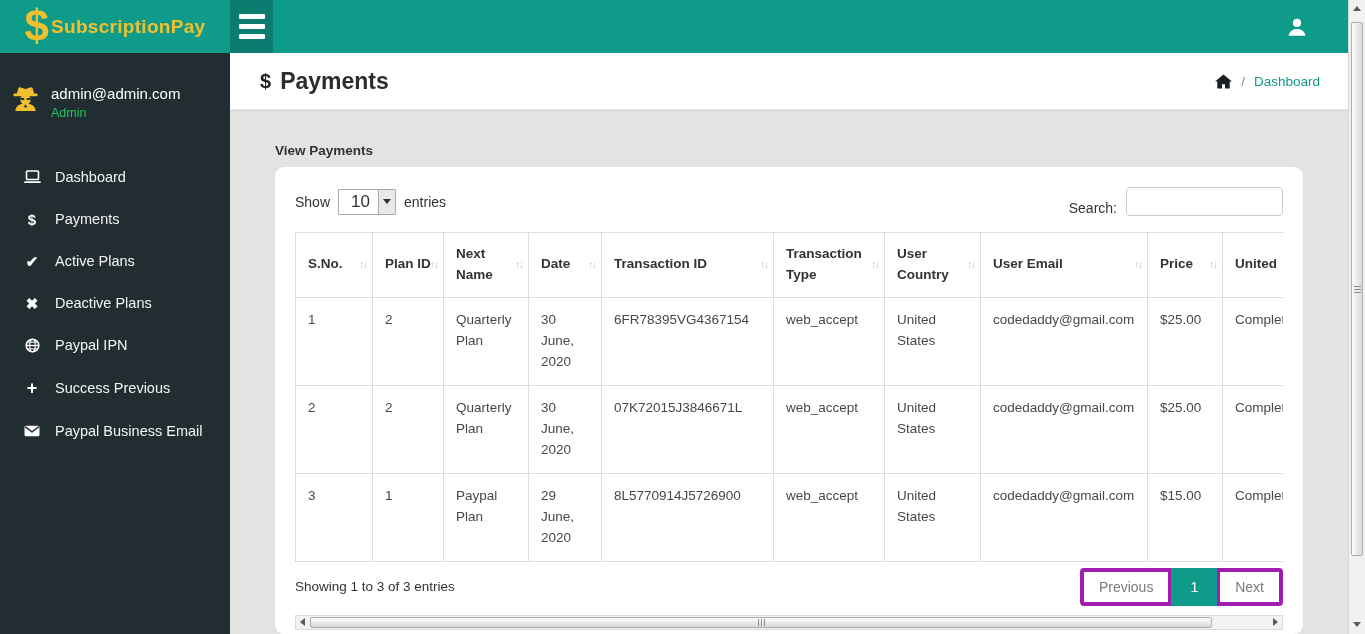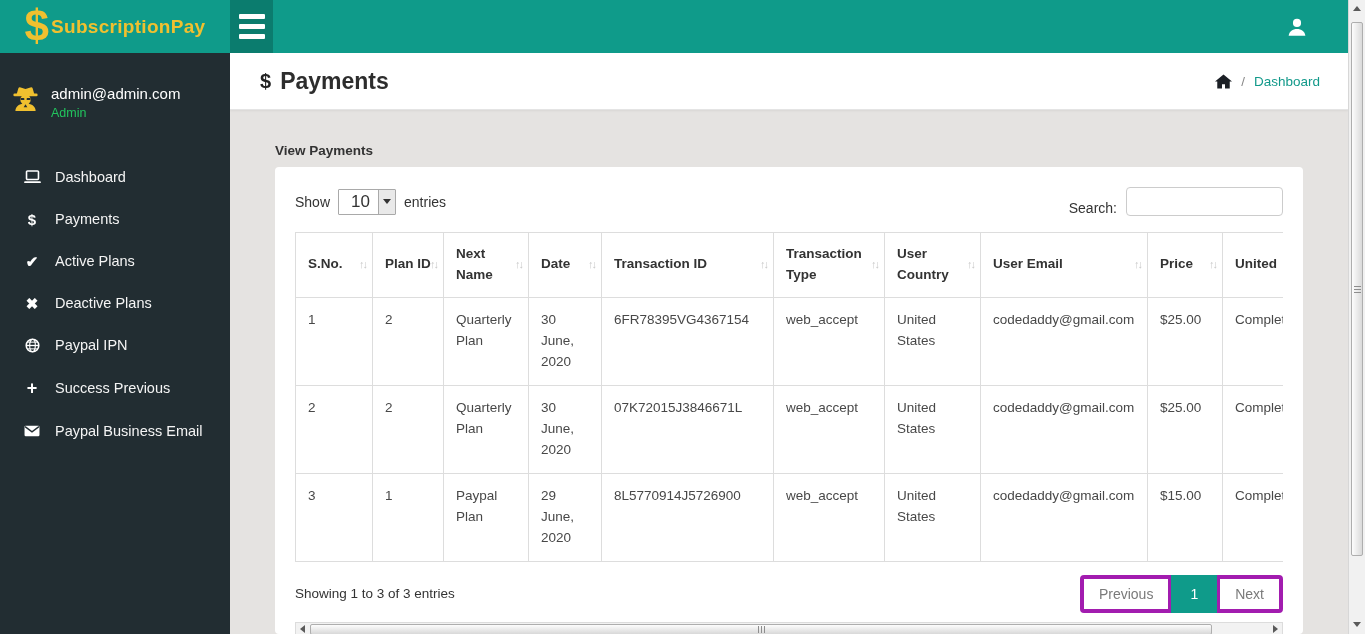--- a/index.html
+++ b/index.html
@@ -45,21 +45,21 @@
   .main{position:absolute;left:230px;top:53px;right:17px;bottom:0;display:flex;flex-direction:column;overflow:hidden;}
   .page-header{height:57px;background:#fff;border-bottom:1px solid #e4e4e4;box-shadow:0 1px 2px rgba(0,0,0,.06);display:flex;align-items:center;padding:0 28px 0 30px;flex:none;}
   .page-title{display:flex;align-items:center;gap:9px;}
   .page-title .sym{font-size:20px;font-weight:800;color:#222;}
   .page-title .ttl{font-size:23px;font-weight:600;color:#2d2d2d;}
   .breadcrumb{margin-left:auto;display:flex;align-items:center;gap:9px;font-size:13.5px;}
   .breadcrumb .sep{color:#8a8a8a;}
   .breadcrumb a{color:var(--link);text-decoration:none;cursor:pointer;}
   .content{flex:1;padding:0 45px;overflow:hidden;}
   .section-title{margin-top:33px;font-size:13.5px;font-weight:bold;color:#333;}
-  .card{background:#fff;margin-top:9px;padding:20px 20px 10px 20px;height:467px;border-radius:4px;}
+  .card{background:#fff;margin-top:9px;padding:20px 20px 10px 20px;height:467px;border-radius:9px;}
 
   
   .controls{display:flex;align-items:center;justify-content:space-between;}
   .length{display:flex;align-items:center;gap:8px;font-size:14px;color:#333;}
   .fselect{display:flex;align-items:stretch;width:58px;height:26px;border:1px solid #a9a9a9;background:#fff;cursor:pointer;border-radius:1px;}
   .fselect .val{flex:1;font-size:17px;color:#333;display:flex;align-items:center;padding-left:12px;}
   .fselect .btn{width:17px;background:#e9e9e9;border-left:1px solid #a9a9a9;display:flex;align-items:center;justify-content:center;}
   .fselect .btn b{width:0;height:0;border-left:4px solid transparent;border-right:4px solid transparent;border-top:5px solid #333;}
   .searchbox{display:flex;align-items:flex-end;gap:9px;font-size:14px;color:#333;}
   .searchbox input{width:157px;height:29px;border:1px solid #ccc;border-radius:4px;padding:0 8px;font-size:13px;outline:none;font-family:inherit;}
@@ -67,21 +67,21 @@
   
   .table-clip{margin-top:16px;width:988px;overflow:hidden;}
   table{border-collapse:collapse;table-layout:fixed;width:1075px;font-size:13.5px;color:#484848;}
   th,td{border:1px solid #ddd;text-align:left;}
   th{font-weight:bold;color:#333;padding:11px 12px;vertical-align:middle;position:relative;line-height:1.55;}
   th .sort{position:absolute;right:6px;top:50%;transform:translateY(-50%);font-size:11px;color:#c9c9c9;letter-spacing:-2px;white-space:nowrap;}
   td{padding:12px;vertical-align:top;line-height:1.55;}
   tbody tr{height:88px;}
 
   
-  .tfoot{display:flex;align-items:center;justify-content:space-between;margin-top:13px;width:988px;}
+  .tfoot{display:flex;align-items:center;justify-content:space-between;margin-top:6px;width:988px;}
   .info{font-size:13.5px;color:#333;}
   .pager{display:flex;}
   .pager .pg{border:4px solid #a21caf;background:#fff;color:#7a7a7a;font-size:14px;padding:7px 15px;cursor:pointer;font-family:inherit;}
   .pager .pg.prev{border-radius:4px 0 0 4px;}
   .pager .pg.next{border-radius:0 4px 4px 0;margin-left:-1px;}
   .pager .pg.active{background:var(--teal);border-color:var(--teal);color:#fff;margin-left:-1px;position:relative;}
 
   
   .hscroll{margin-top:9px;width:988px;height:15px;background:#f2f2f2;border:1px solid #dcdcdc;display:flex;align-items:stretch;}
   .hscroll .harr{width:13px;display:flex;align-items:center;justify-content:center;}

